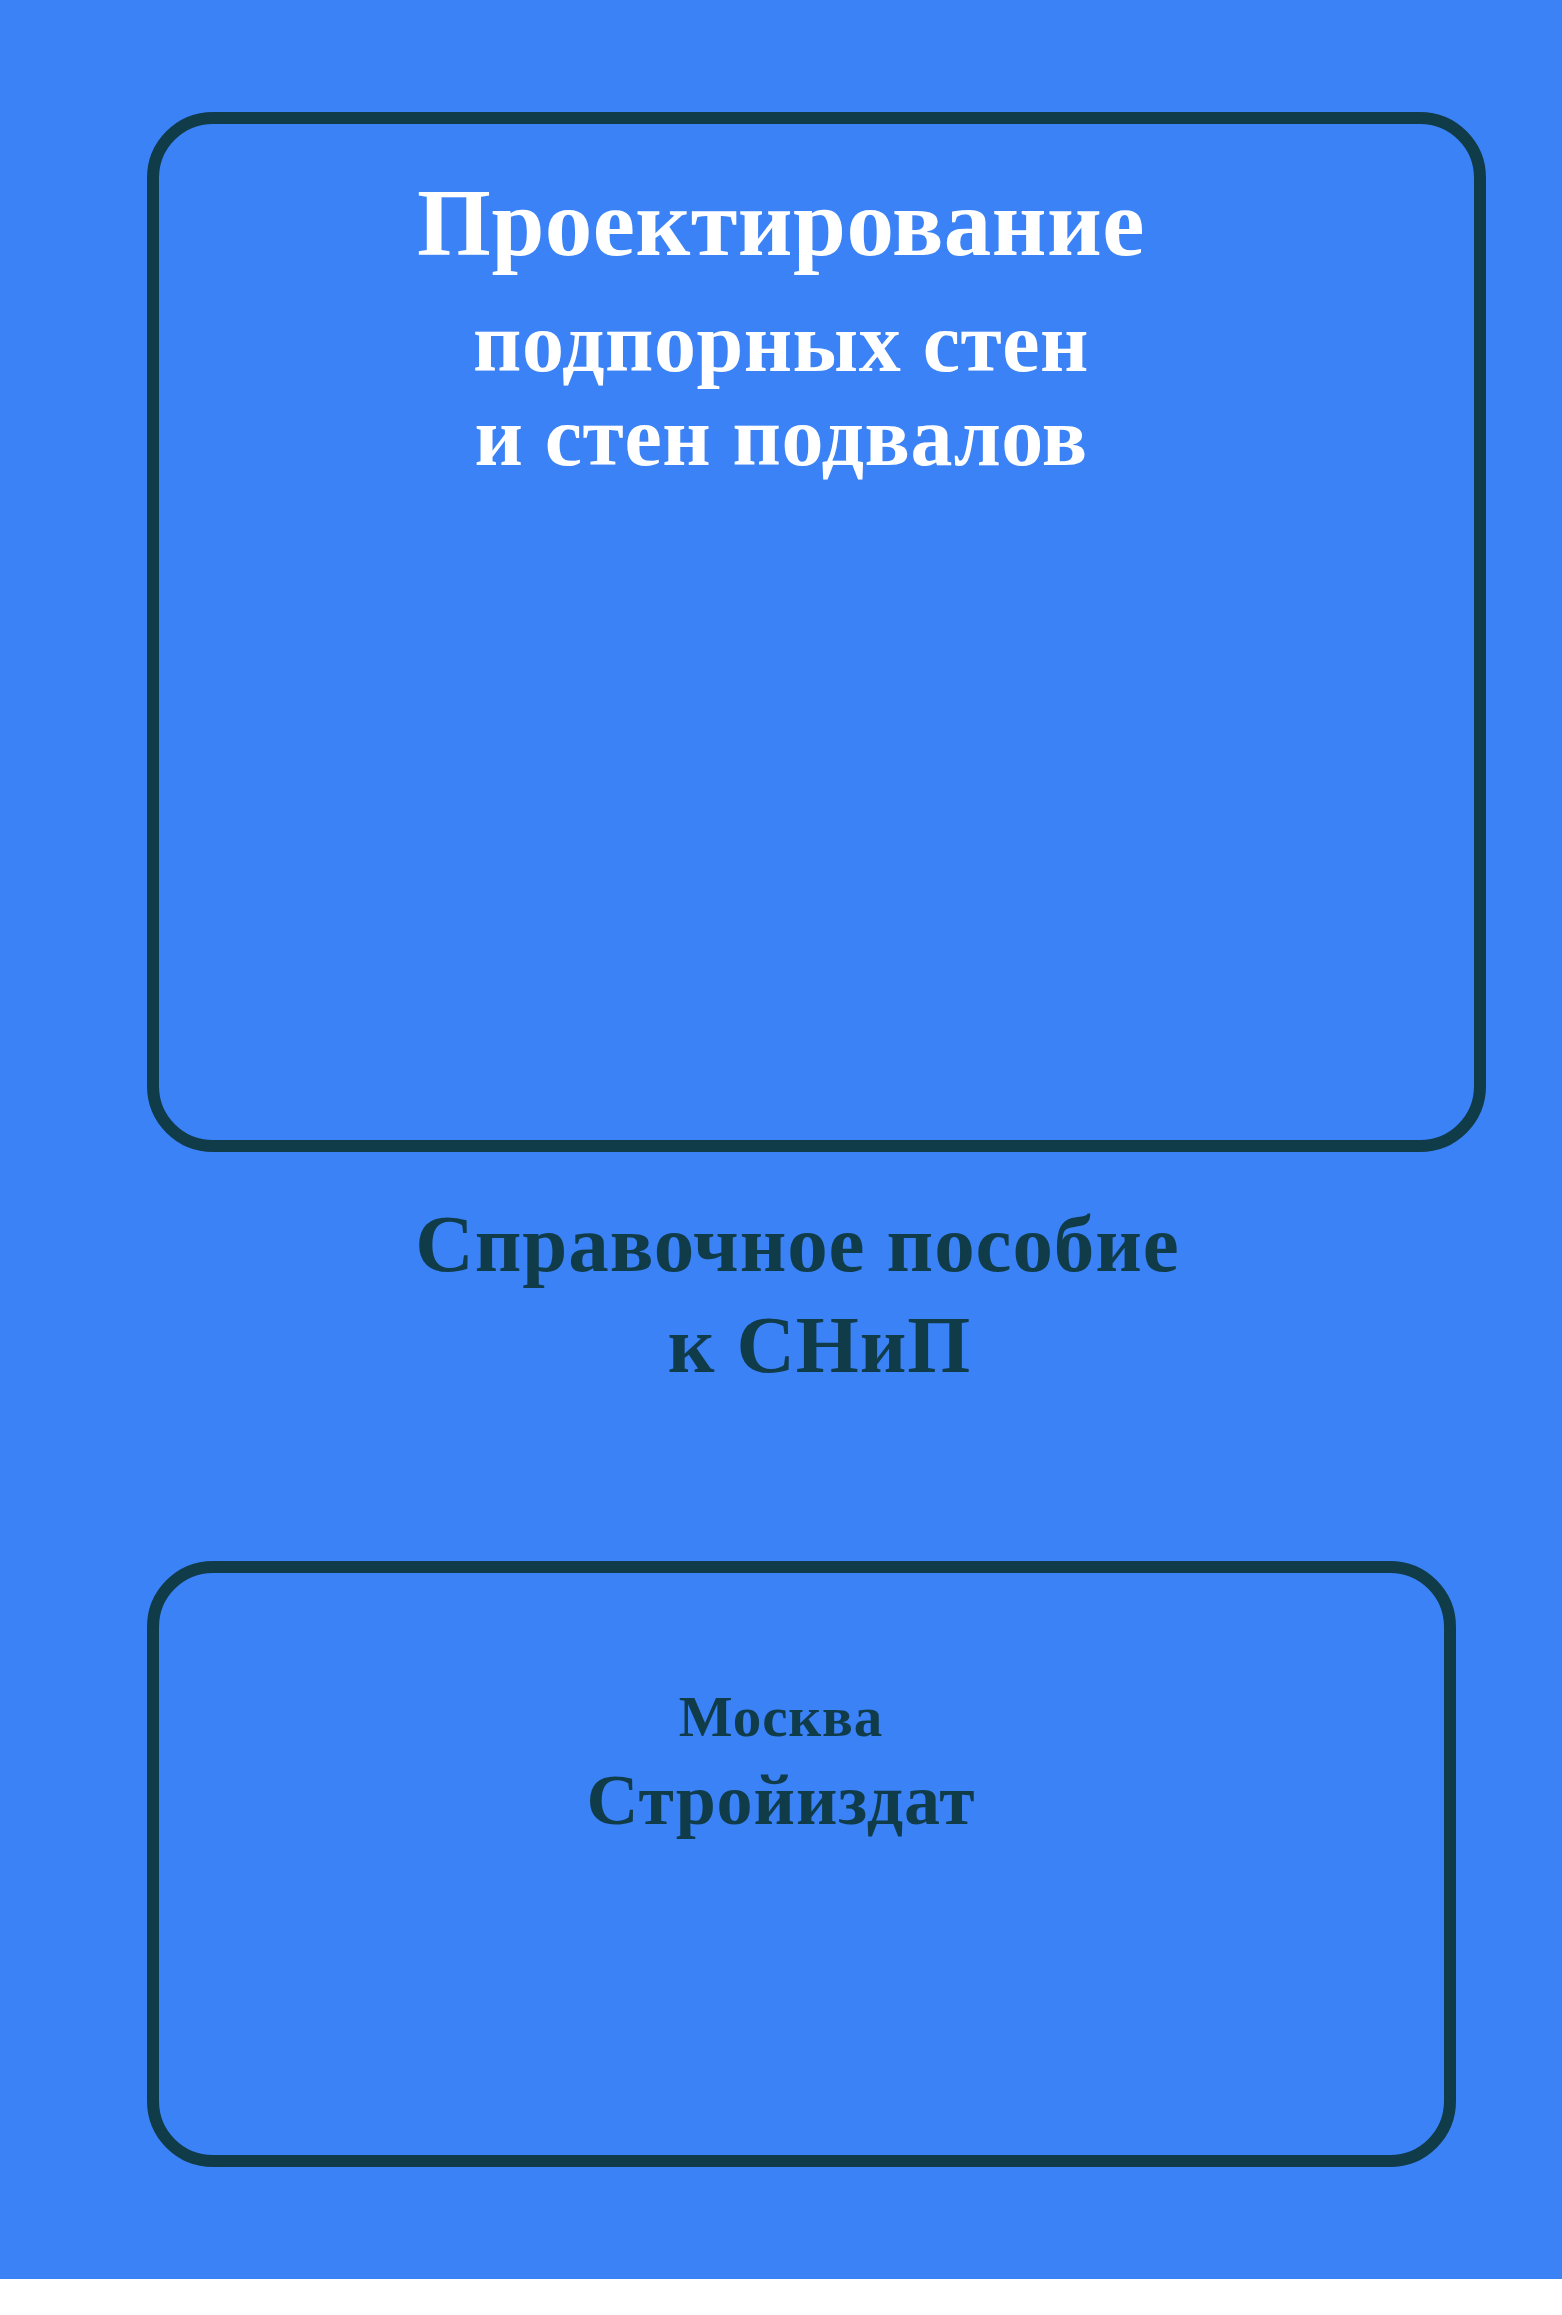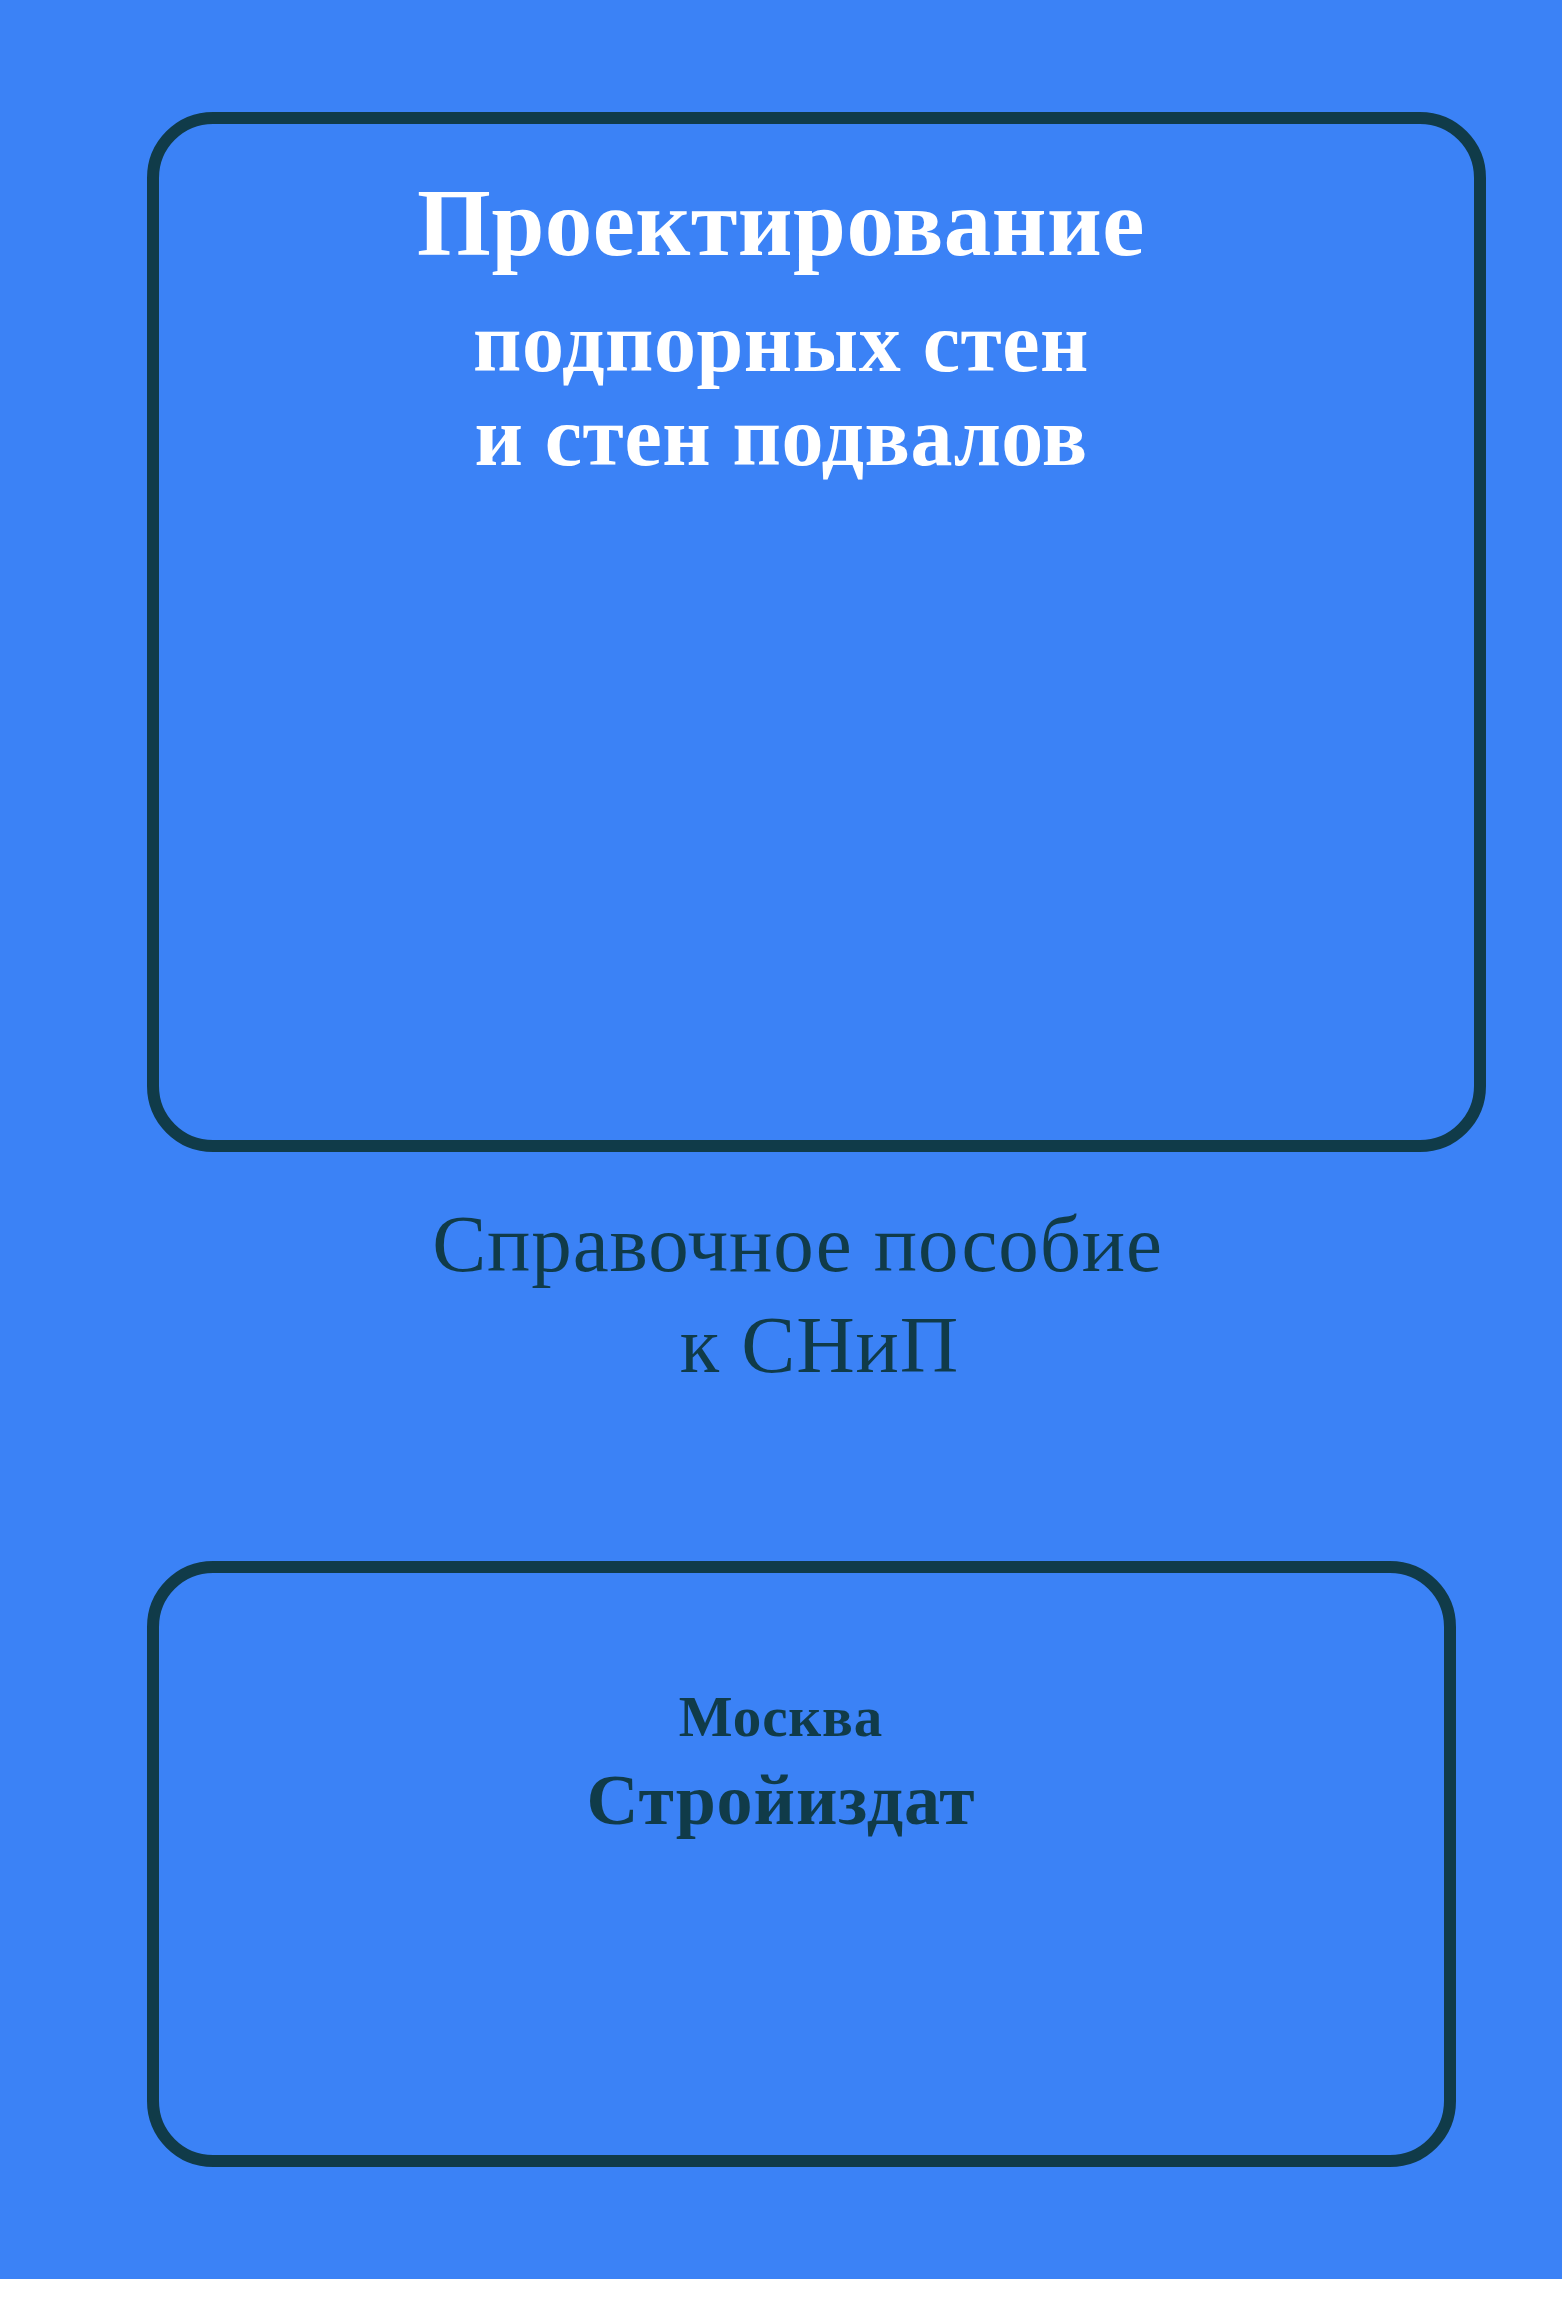--- a/index.html
+++ b/index.html
@@ -54,21 +54,21 @@
   }
 
   
   .subtitle-block {
     position: absolute;
     left: 0;
     right: 0;
     top: 1194px;
     text-align: center;
     color: #103b49;
-    font-weight: normal;
+    font-weight: bold;
     line-height: 1.25;
     letter-spacing: 0.9px;
     padding-left: 33px;
   }
   .subtitle-line-1 {
     font-size: 81px;
   }
   .subtitle-line-2 {
     font-size: 81px;
     margin-left: 44px;

